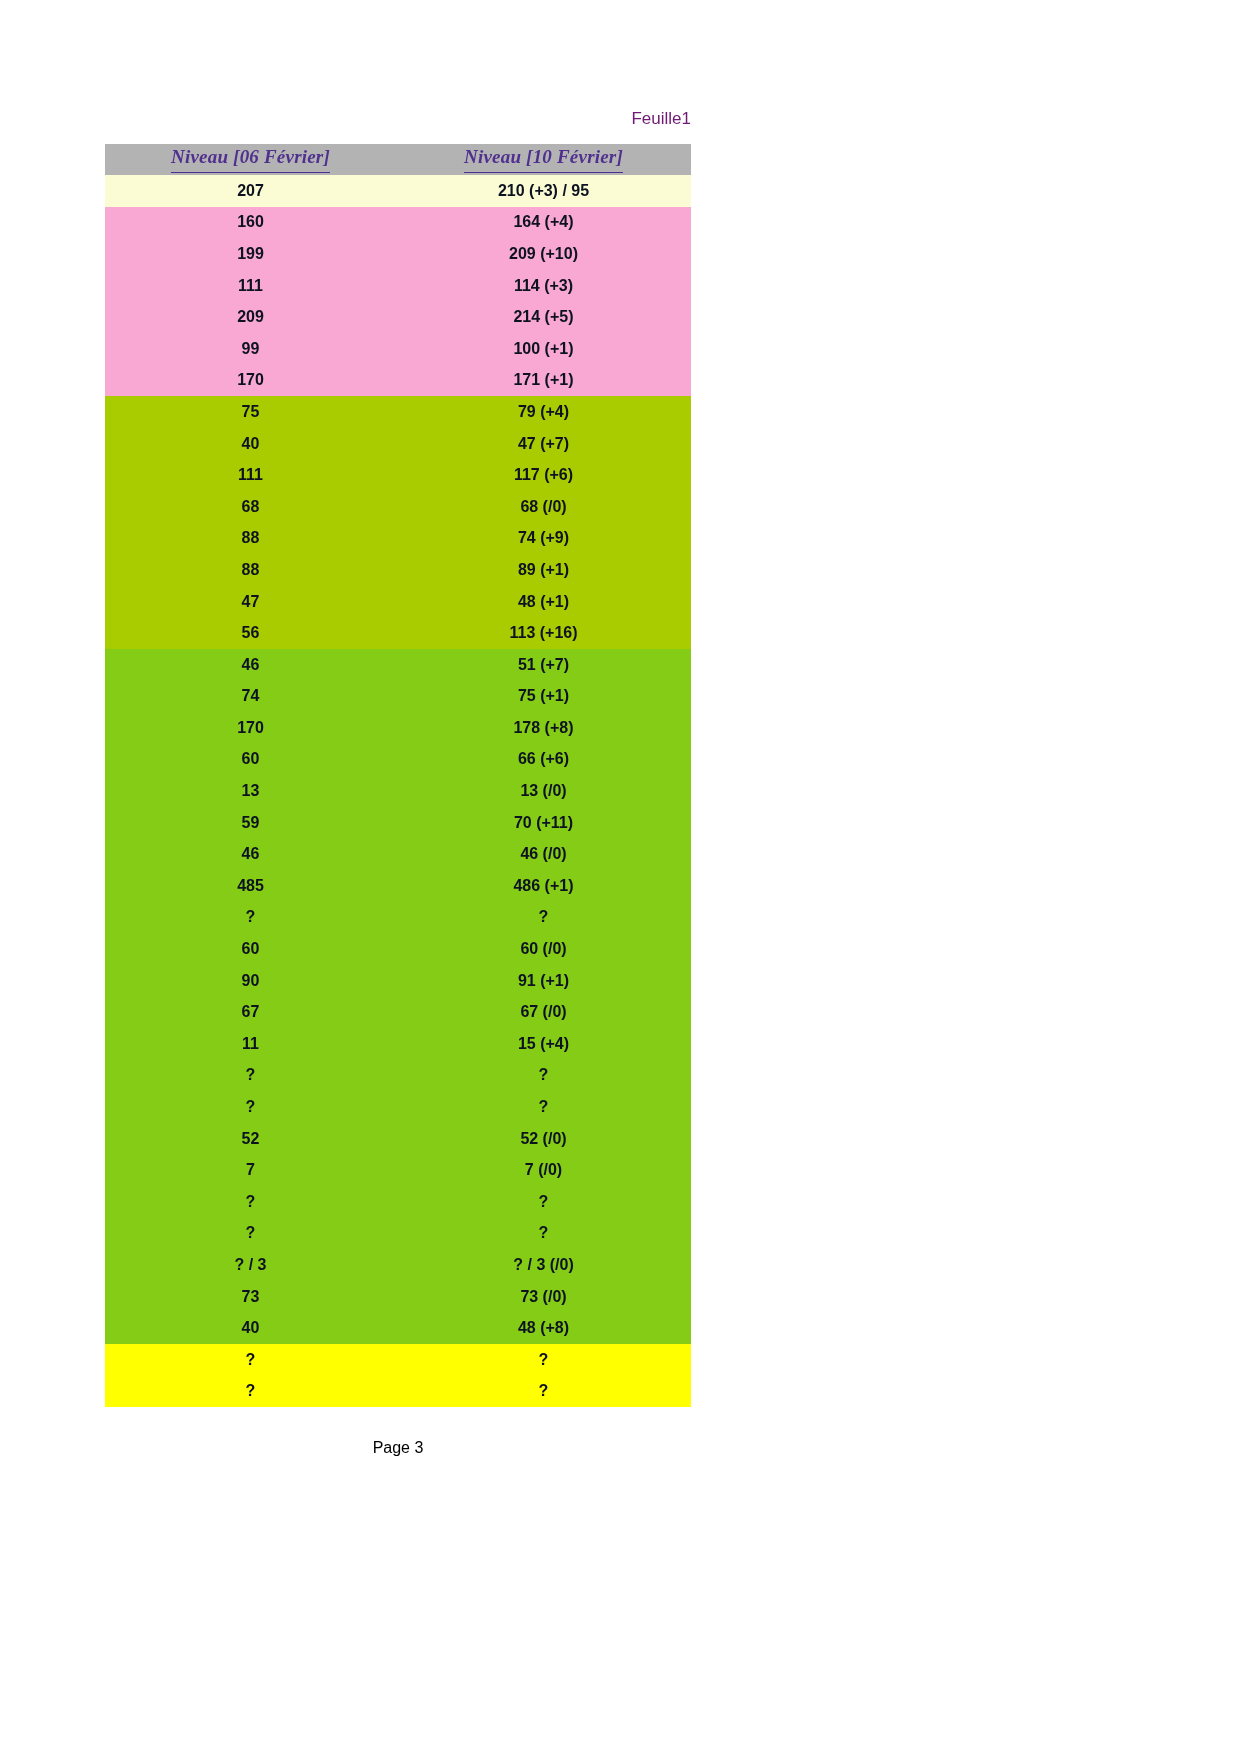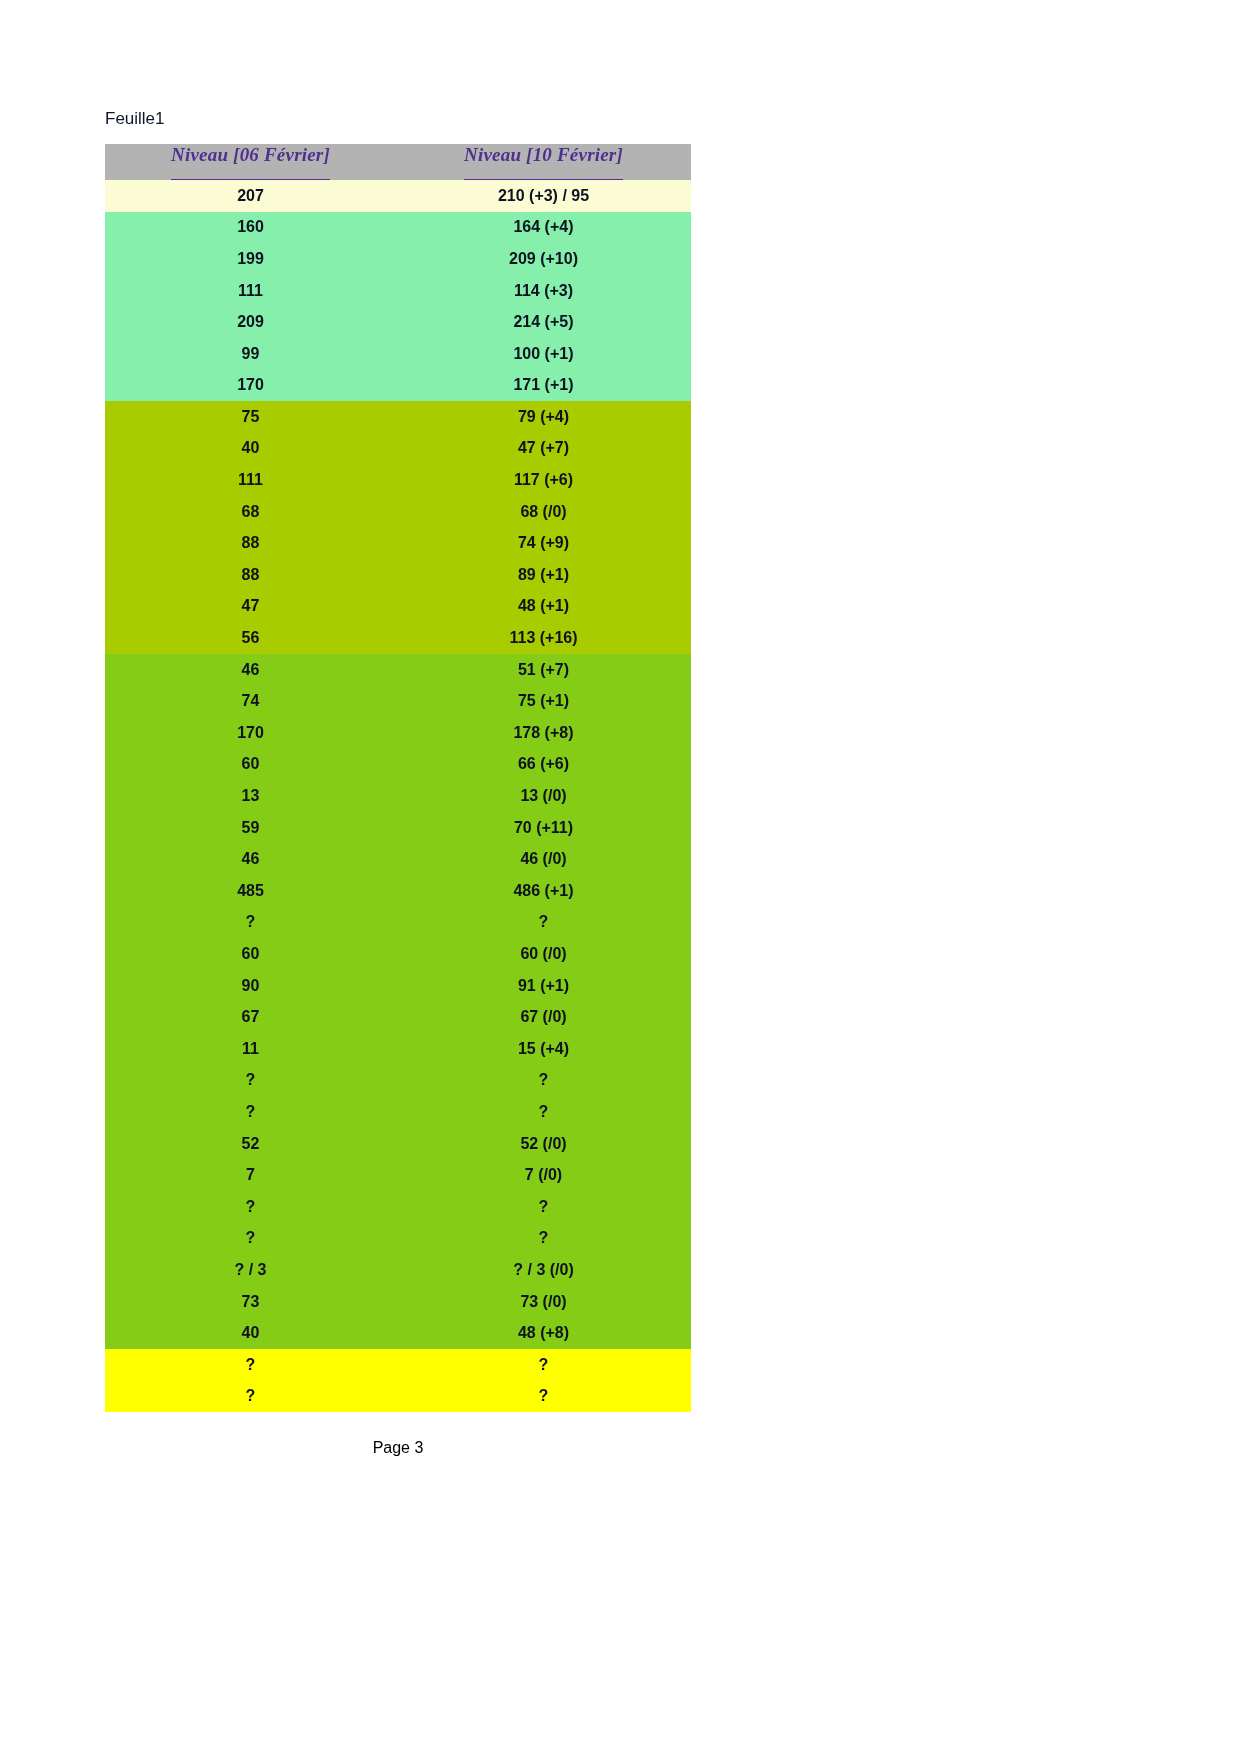--- a/index.html
+++ b/index.html
@@ -15,23 +15,23 @@
     font-family: "Liberation Sans", sans-serif;
     overflow: hidden;
   }
 
   
   .sheet-header {
     position: absolute;
     left: 105px;
     top: 108px;
     width: 586px;
-    text-align: left;
+    text-align: right;
     font-size: 17px;
-    color: #0f172a;
+    color: #701a75;
     font-family: "Liberation Sans", sans-serif;
     line-height: 22px;
     white-space: nowrap;
   }
   .sheet-footer {
     position: absolute;
     left: 105px;
     top: 1437px;
     width: 586px;
     text-align: center;
@@ -70,40 +70,40 @@
     font-size: 19px;
     color: #50308f;
     font-family: "Liberation Serif", "DejaVu Serif", serif;
     letter-spacing: 0.2px;
     white-space: nowrap;
     border: none;
   }
   thead th span.hlabel {
     display: inline-block;
     border-bottom: 1.5px solid #50308f;
-    padding-bottom: 14px;
+    padding-bottom: 5px;
     line-height: 1.05;
   }
 
   tbody td {
     padding: 0;
     height: 31.6px;
     vertical-align: middle;
     text-align: center;
     font-weight: bold;
     font-size: 16px;
     color: #0d1220;
     font-family: "Liberation Sans", sans-serif;
     white-space: nowrap;
     border: none;
   }
 
   
   tr.band-cream   { background: #fbfcd4; }
-  tr.band-gold    { background: #86efac; }
+  tr.band-gold    { background: #f9a8d4; }
   tr.band-green   { background: #a8cc00; }
   tr.band-blue    { background: #84cc16; }
   tr.band-yellow  { background: #ffff00; }
 </style>
 </head>
 <body>
 
 <div class="sheet-header">Feuille1</div>
 
 <div class="table-wrap">

